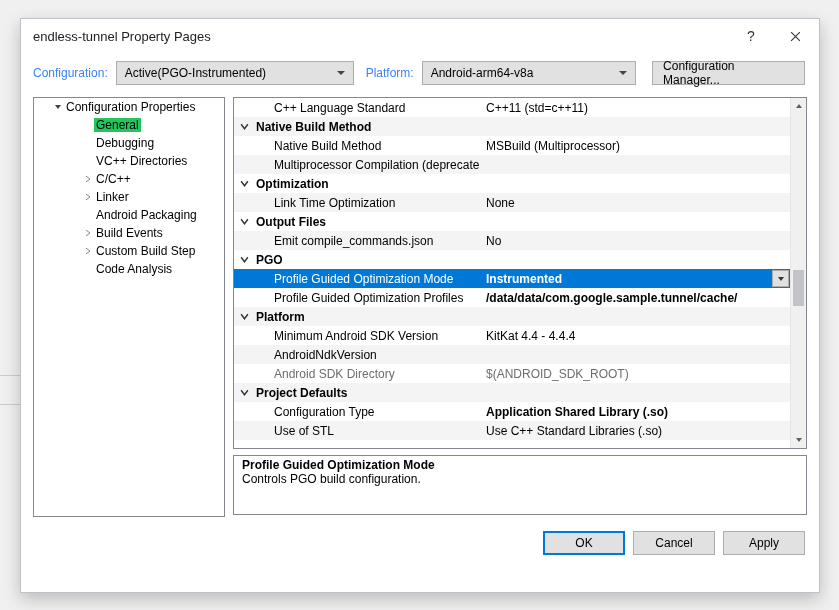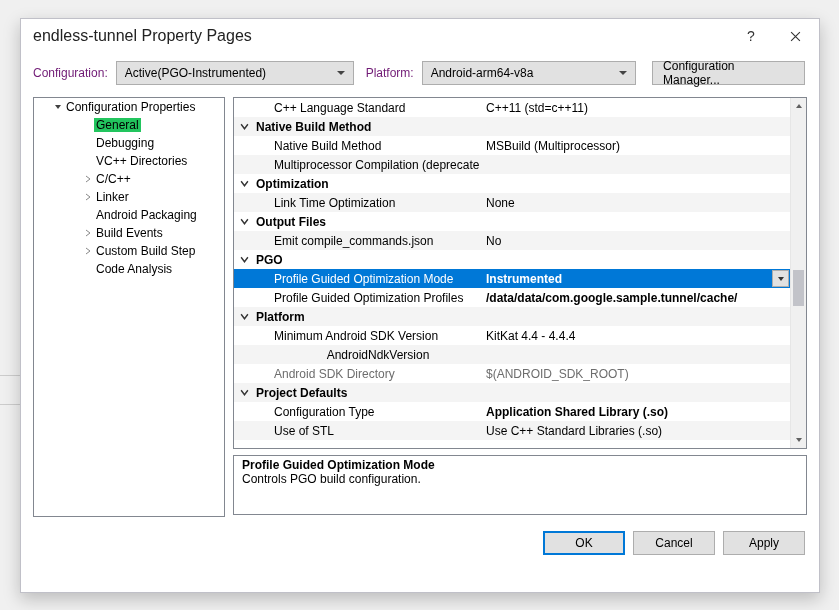--- a/index.html
+++ b/index.html
@@ -1,24 +1,24 @@
 <!DOCTYPE html>
 <html><head>
 <meta charset="utf-8">
 <style>
   * { box-sizing: border-box; font-family: "Segoe UI", Tahoma, sans-serif; font-size: 12px; }
   body { margin: 0; background: #f0f0f0; width: 839px; height: 610px; position: relative; overflow: hidden;}
   .backdrop { position:absolute; left:0; top:375px; width:20px; height:30px; border-top:1px solid #ccc; border-bottom:1px solid #ccc;}
   .dialog { position: absolute; left: 20px; top: 18px; width: 800px; height: 575px; background: #fff; border: 1px solid #c0c0c8; box-shadow: 0 6px 16px rgba(0,0,0,0.22);}
   .titlebar { height: 34px; display:flex; align-items:center; padding: 0 2px 0 12px;}
-  .titlebar .title { flex:1; color:#222; font-size:16px;}
+  .titlebar .title { flex:1; color:#222; font-size:13px;}
   .titlebtn { width:44px; height:30px; display:flex; align-items:center; justify-content:center; color:#333;}
   .titlebtn svg { width:11px; height:11px; }
   .toprow { display:flex; align-items:center; padding: 8px 12px; gap:8px;}
-  .lbl { color:#701a75; }
+  .lbl { color:#3b82f6; }
   .combo { position:relative; height:24px; border:1px solid #adadad; background:#e1e1e1; display:flex; align-items:center; padding:0 22px 0 8px;}
   .combo::after { content:""; position:absolute; right:8px; top:50%; width:0;height:0;border-left:4px solid transparent;border-right:4px solid transparent;border-top:4px solid #444; transform:translateY(-2px);}
   .btn { height:24px; border:1px solid #adadad; background:#e1e1e1; padding:0 12px; display:flex; align-items:center; justify-content:center;}
   .body { display:flex; padding: 4px 12px 0 12px; gap:8px;}
   .tree { width:192px; height:420px; border:1px solid #828790; background:#fff; overflow:hidden;}
   .tnode { display:flex; align-items:center; height:18px; padding-left:4px; white-space:nowrap;}
   .tcaret { width:12px; display:inline-flex; justify-content:center; color:#555;}
   .tcaret svg{width:8px;height:8px;}
   .tlabel{padding:0 2px;}
   .tnode.sel .tlabel{ background:#22c55e;}
@@ -235,21 +235,21 @@
               <div class="name" style="padding-left: 2px; width: 226px;">Platform</div>
               <div class="val"></div>
             </div>
             <div class="row prop">
               <div class="caretcell"></div>
               <div class="name" style="padding-left: 20px; width: 228px;">Minimum Android SDK Version</div>
               <div class="val">KitKat 4.4 - 4.4.4</div>
             </div>
             <div class="row alt prop">
               <div class="caretcell"></div>
-              <div class="name" style="padding-left: 20px; width: 228px; text-align: center;">AndroidNdkVersion</div>
+              <div class="name" style="padding-left: 20px; width: 228px;">AndroidNdkVersion</div>
             </div>
             <div class="row prop">
               <div class="caretcell"></div>
               <div class="name grey" style="padding-left: 20px; width: 228px;">Android SDK Directory</div>
               <div class="val grey">$(ANDROID_SDK_ROOT)</div>
             </div>
             <div class="row alt hdr">
               <div class="caretcell">
                 <svg viewBox="0 0 8 8">
                   <path d="M1 2 L4 6 L7 2" fill="none" stroke="#333" stroke-width="1.2"></path>

